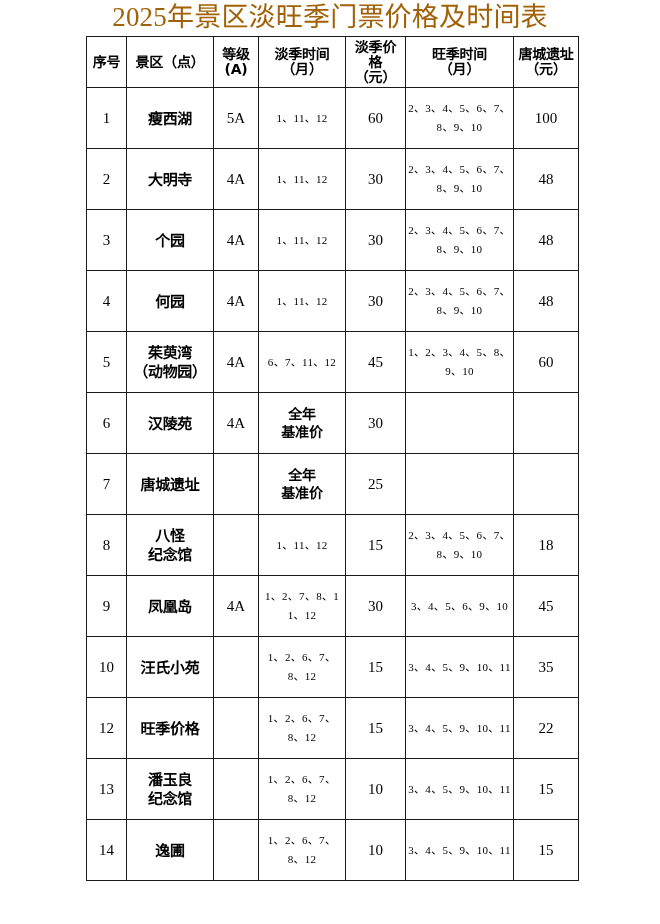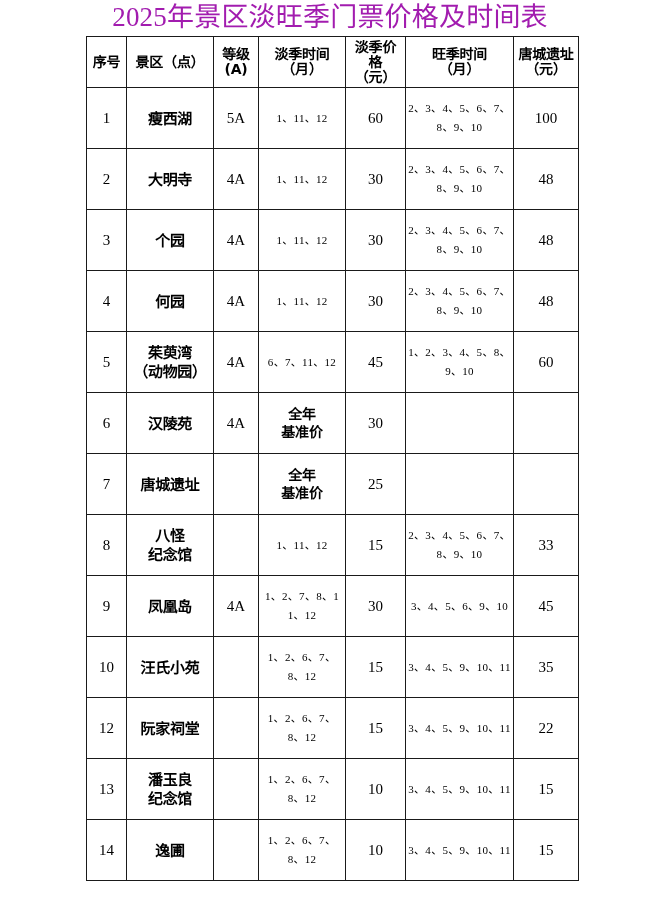--- a/index.html
+++ b/index.html
@@ -25,21 +25,21 @@
     left: 0;
     top: 1px;
     width: 660px;
     text-align: center;
     font-family: "Liberation Serif", "DejaVu Serif", serif;
     font-size: 27px;
     line-height: 32px;
     font-weight: 400;
     letter-spacing: 0.2px;
     white-space: nowrap;
-    color: #a21caf;
+    color: #a16207;
   }
   #price-table {
     position: absolute;
     left: 86px;
     top: 36px;
     width: 492px;
     border-collapse: collapse;
     table-layout: fixed;
     background: #ffffff;
   }
@@ -221,21 +221,21 @@
           <td class="cell-highp"></td>
         </tr>
         <tr>
           <td class="cell-no">8</td>
           <td class="cell-name">八怪
 纪念馆</td>
           <td class="cell-level"></td>
           <td class="cell-lowt">1、11、12</td>
           <td class="cell-lowp">15</td>
           <td class="cell-hight">2、3、4、5、6、7、8、9、10</td>
-          <td class="cell-highp">33</td>
+          <td class="cell-highp">18</td>
         </tr>
         <tr>
           <td class="cell-no">9</td>
           <td class="cell-name">凤凰岛</td>
           <td class="cell-level">4A</td>
           <td class="cell-lowt">1、2、7、8、11、12</td>
           <td class="cell-lowp">30</td>
           <td class="cell-hight">3、4、5、6、9、10</td>
           <td class="cell-highp">45</td>
         </tr>
@@ -243,21 +243,21 @@
           <td class="cell-no">10</td>
           <td class="cell-name">汪氏小苑</td>
           <td class="cell-level"></td>
           <td class="cell-lowt">1、2、6、7、8、12</td>
           <td class="cell-lowp">15</td>
           <td class="cell-hight">3、4、5、9、10、11</td>
           <td class="cell-highp">35</td>
         </tr>
         <tr>
           <td class="cell-no">12</td>
-          <td class="cell-name">阮家祠堂</td>
+          <td class="cell-name">旺季价格</td>
           <td class="cell-level"></td>
           <td class="cell-lowt">1、2、6、7、8、12</td>
           <td class="cell-lowp">15</td>
           <td class="cell-hight">3、4、5、9、10、11</td>
           <td class="cell-highp">22</td>
         </tr>
         <tr>
           <td class="cell-no">13</td>
           <td class="cell-name">潘玉良
 纪念馆</td>

